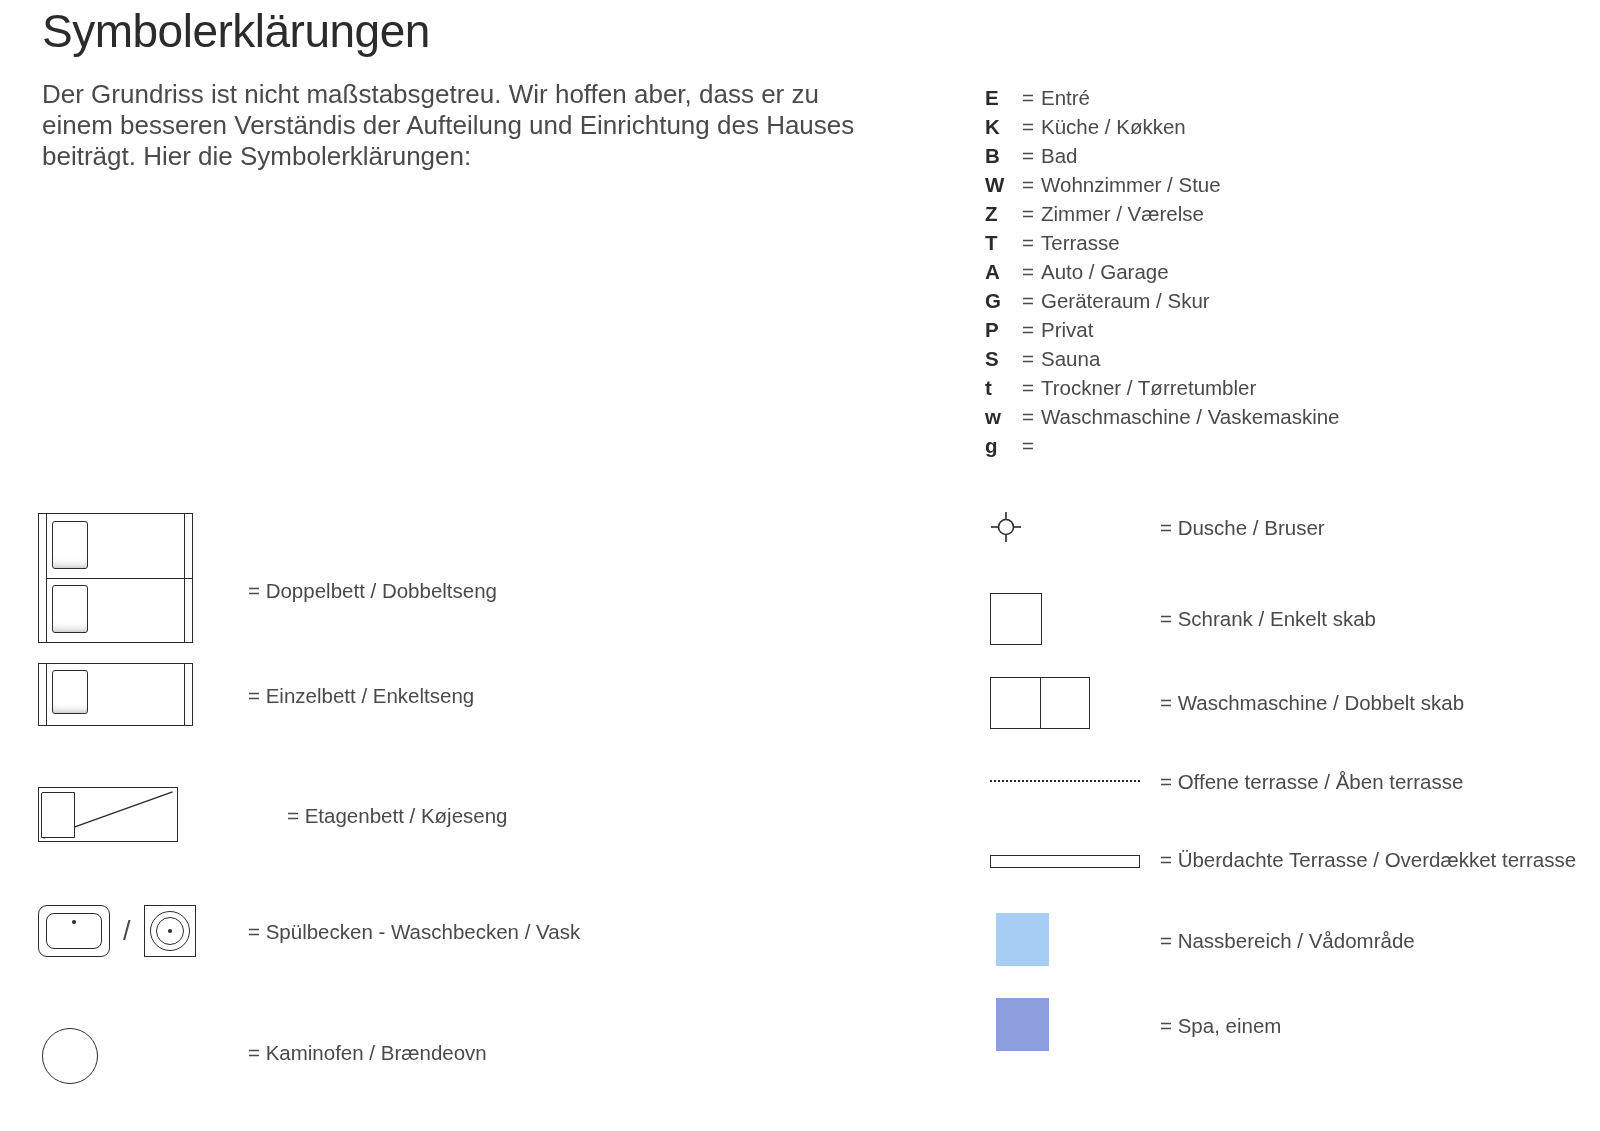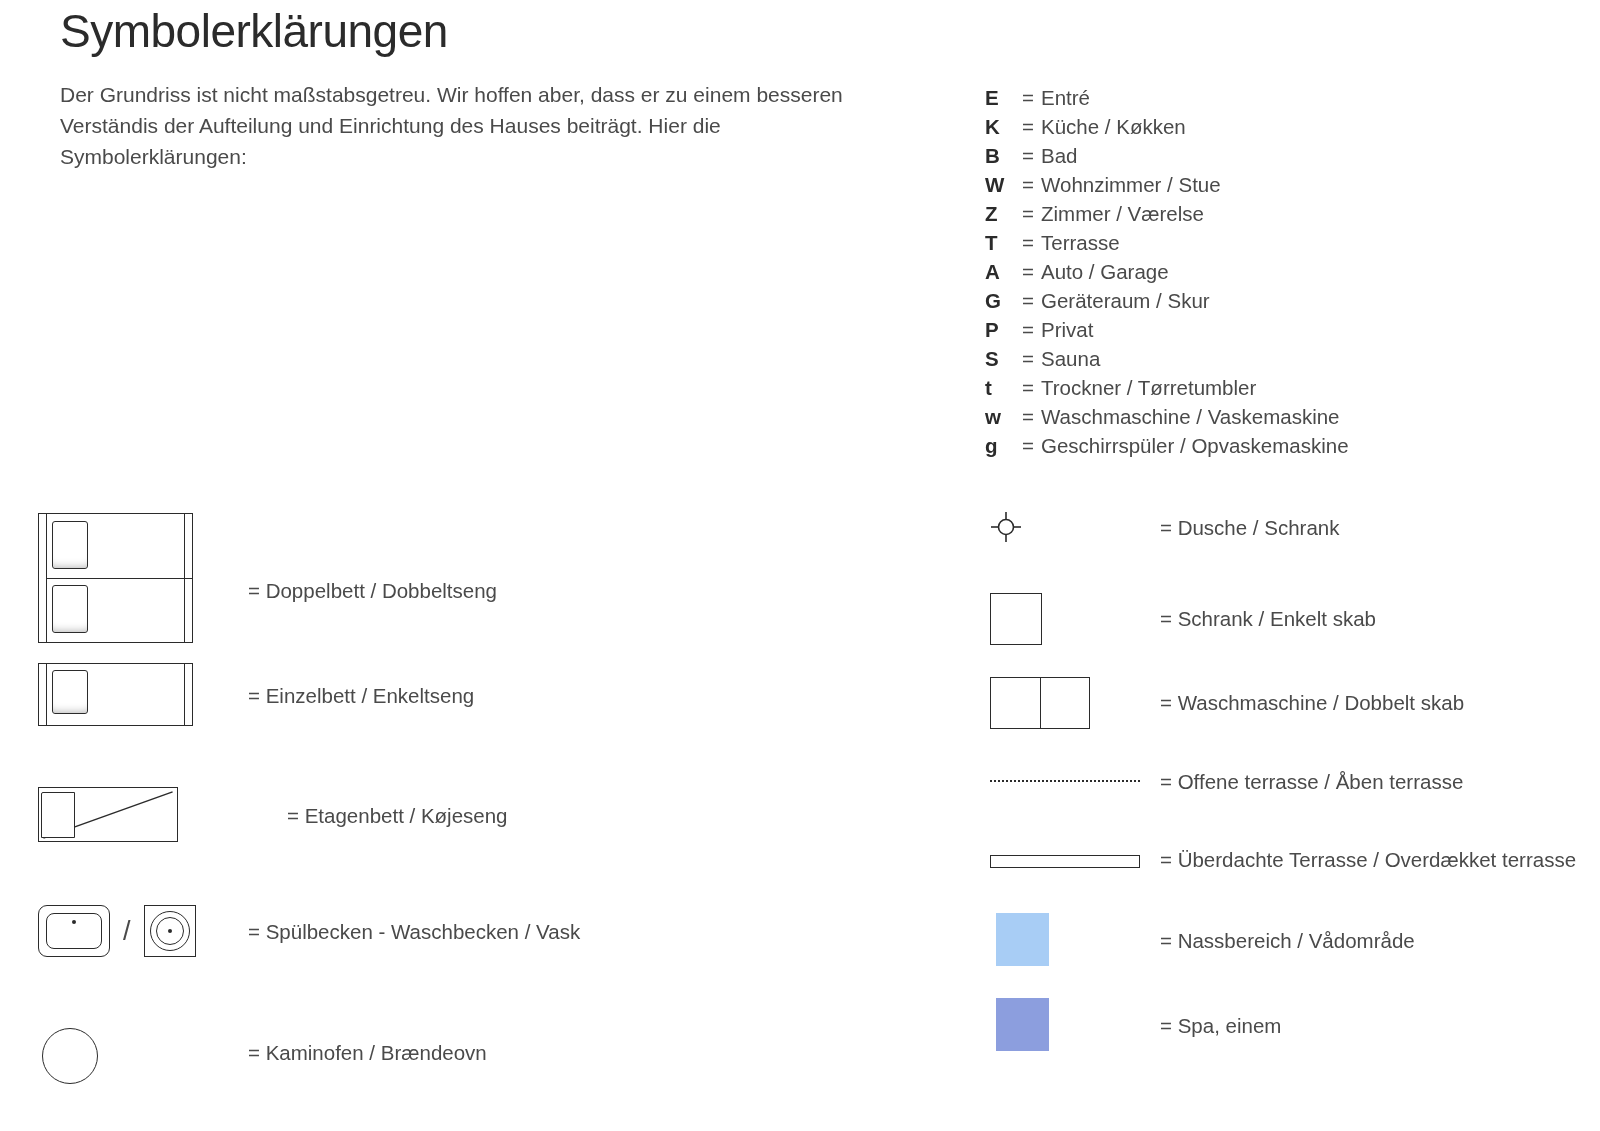--- a/index.html
+++ b/index.html
@@ -20,35 +20,34 @@
     width: 1600px;
     height: 1131px;
   }
 
   
   .left-col {
     position: absolute;
     left: 42px;
     top: 0;
     width: 900px;
-    margin-left: 18px;
   }
   h1.title {
     font-size: 46px;
     font-weight: 400;
     color: #2b2b2b;
     margin: 6px 0 0 0;
     letter-spacing: -0.5px;
     line-height: 1.1;
   }
   h1.title.second {
     margin-top: 60px;
   }
   p.para {
-    font-size: 21px;
+    font-size: 26px;
     line-height: 31px;
     color: #4a4a4a;
     margin: 22px 0 0 0;
     max-width: 820px;
   }
 
   
   .legend-left {
     position: absolute;
     left: 38px;
@@ -457,37 +456,36 @@
       <span class="abbr-label">Trockner / Tørretumbler</span>
     </div>
     <div class="abbr-row">
       <span class="abbr-key">w</span>
       <span class="abbr-eq">=</span>
       <span class="abbr-label">Waschmaschine / Vaskemaskine</span>
     </div>
     <div class="abbr-row">
       <span class="abbr-key">g</span>
       <span class="abbr-eq">=</span>
-      <span class="abbr-label">Geschirrspüler / Opvaskemaskine</span>
     </div>
   </div>
 
   <div class="legend-right">
 
     <div class="rrow" style="top:16px;">
       <div class="glyph">
         <svg width="32" height="32" viewBox="0 0 32 32">
           <circle cx="16" cy="16" r="7.5" fill="#fff" stroke="#2b2b2b" stroke-width="1.6"></circle>
           <line x1="16" y1="1" x2="16" y2="8.5" stroke="#2b2b2b" stroke-width="1.6"></line>
           <line x1="16" y1="23.5" x2="16" y2="31" stroke="#2b2b2b" stroke-width="1.6"></line>
           <line x1="1" y1="16" x2="8.5" y2="16" stroke="#2b2b2b" stroke-width="1.6"></line>
           <line x1="23.5" y1="16" x2="31" y2="16" stroke="#2b2b2b" stroke-width="1.6"></line>
         </svg>
       </div>
-      <div class="rtext" style="top:5px;">= Dusche / Schrank</div>
+      <div class="rtext" style="top:5px;">= Dusche / Bruser</div>
     </div>
 
     <div class="rrow" style="top:98px;">
       <div class="glyph">
         <div class="cab-single"></div>
       </div>
       <div class="rtext" style="top:14px;">= Schrank / Enkelt skab</div>
     </div>
 
     <div class="rrow" style="top:182px;">

